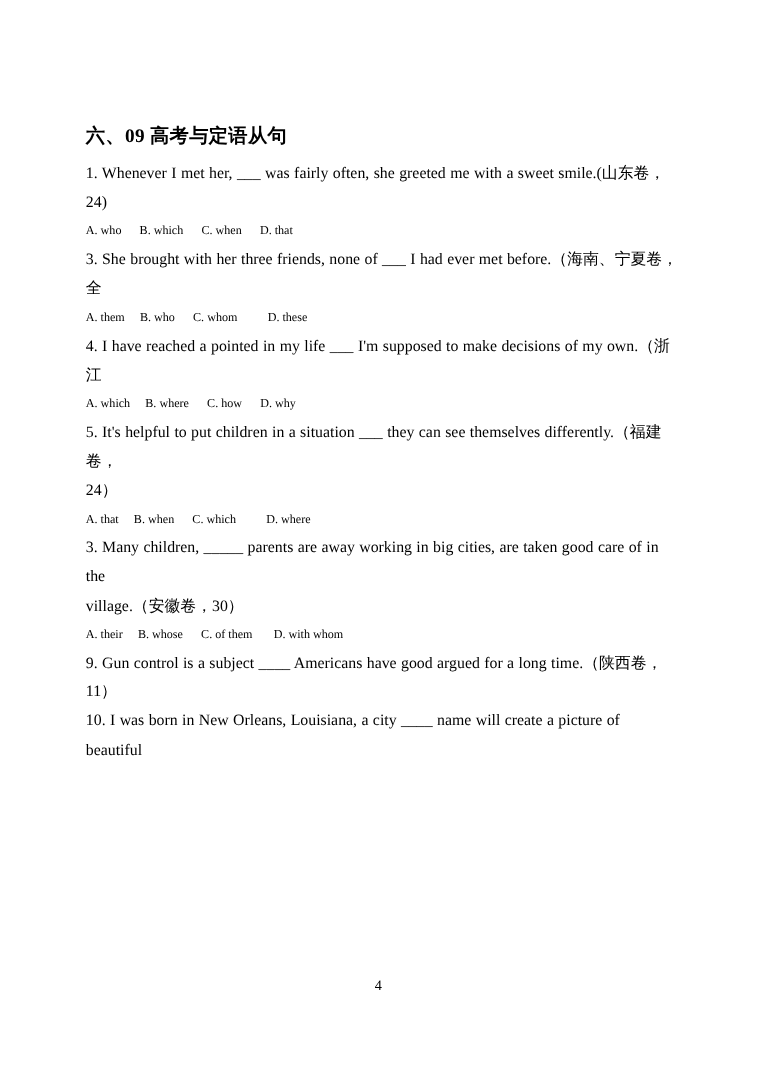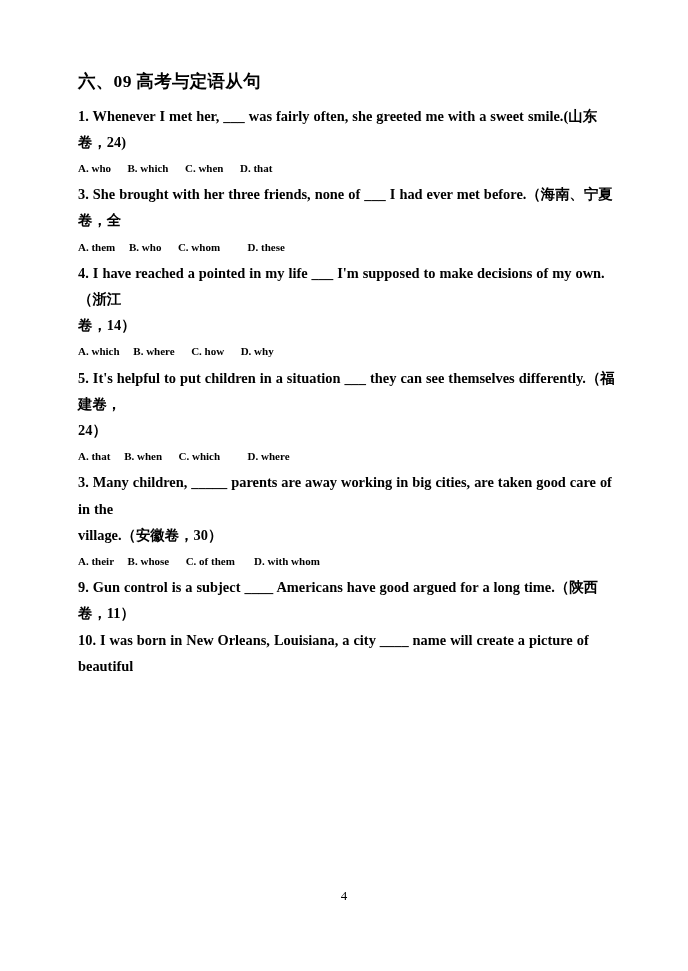--- a/index.html
+++ b/index.html
@@ -15,32 +15,31 @@
     position: relative;
     overflow: hidden;
   }
   .page {
     position: absolute;
     left: 0;
     top: 0;
     width: 688px;
     height: 971px;
     box-sizing: border-box;
-    padding: 70px 70px 0 78px;
+    padding: 112px 70px 0 78px;
   }
   .doc-title {
     font-size: 17.5px;
     font-weight: bold;
     line-height: 1.35;
     margin: 0 0 9px 0;
     letter-spacing: 0.3px;
   }
   .q-block {
     margin: 0;
-    font-weight: bold;
   }
   .q-line {
     font-size: 14.4px;
     line-height: 26.2px;
     margin: 0;
     white-space: pre-wrap;
     word-spacing: 0.4px;
   }
   .opt-line {
     font-size: 11px;
@@ -71,21 +70,20 @@
   </div>
 
 
   <div class="q-block">
     <p class="q-line">3. She brought with her three friends, none of ___ I had ever met before.（海南、宁夏卷，全</p>
     <p class="opt-line">A. them     B. who      C. whom          D. these</p>
   </div>
 
   <div class="q-block">
     <p class="q-line">4. I have reached a pointed in my life ___ I'm supposed to make decisions of my own.（浙江</p>
-    <p class="q-line">卷，14）</p>
     <p class="opt-line">A. which     B. where      C. how      D. why</p>
   </div>
 
   <div class="q-block">
     <p class="q-line">5. It's helpful to put children in a situation ___ they can see themselves differently.（福建卷，</p>
     <p class="q-line">24）</p>
     <p class="opt-line">A. that     B. when      C. which          D. where</p>
   </div>
 
   <div class="q-block">

